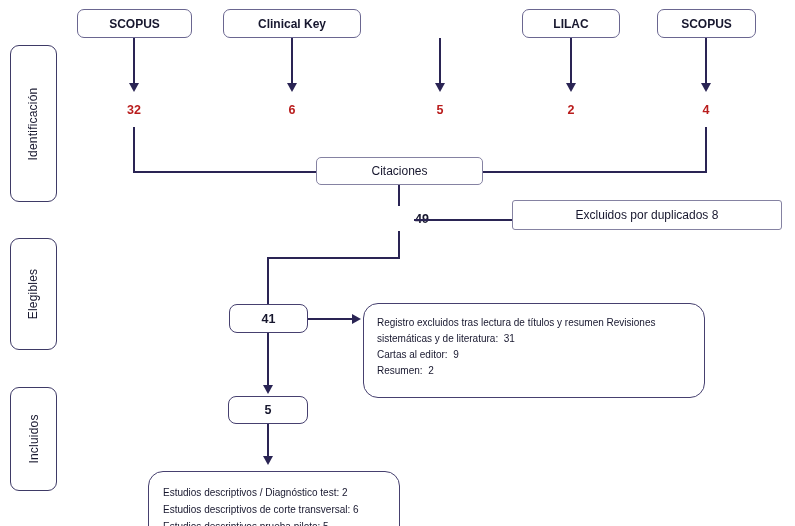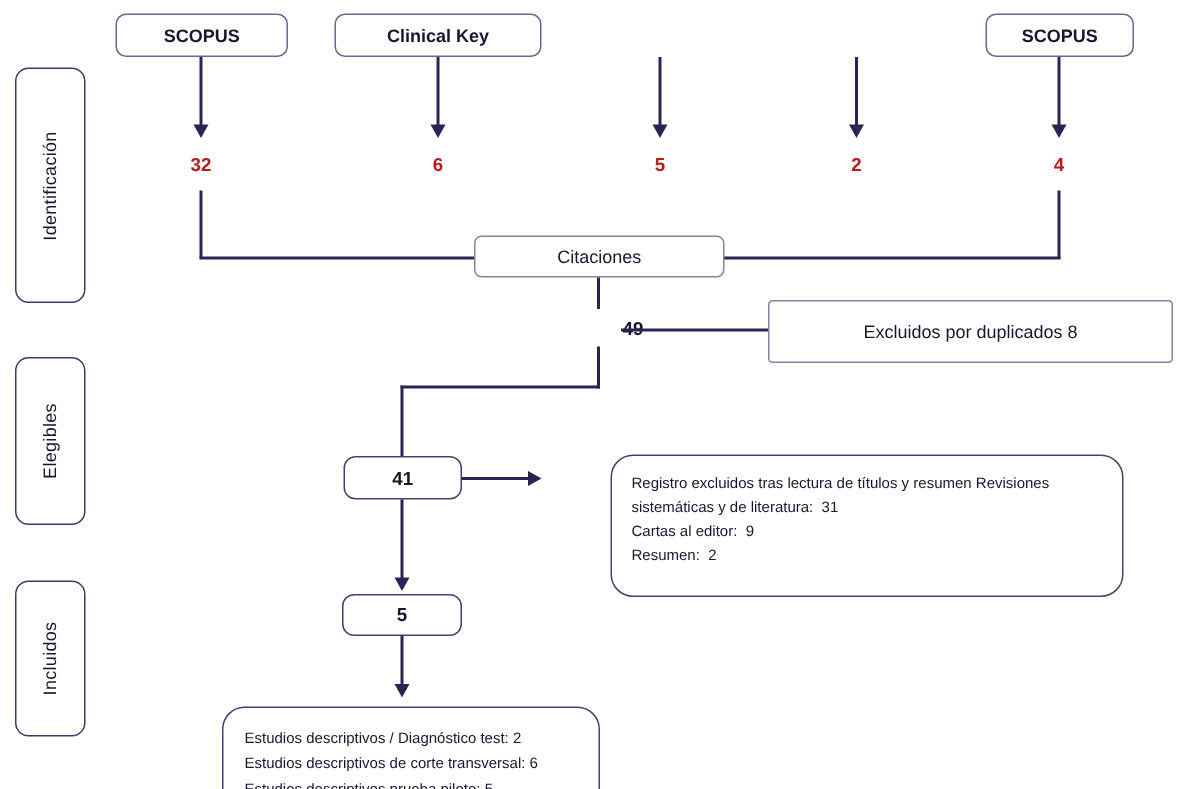--- a/index.html
+++ b/index.html
@@ -31,26 +31,26 @@
   .arrow-down{position:absolute;width:0;height:0;border-left:5px solid transparent;border-right:5px solid transparent;border-top:9px solid #2a2454;}
   .arrow-right{position:absolute;width:0;height:0;border-top:5px solid transparent;border-bottom:5px solid transparent;border-left:9px solid #2a2454;}
   .stemA{top:38px;height:46px;}
   .ahA{top:83px;}
   
   .cnt{position:absolute;top:103px;width:40px;text-align:center;font-weight:bold;font-size:12.5px;color:#b91c1c;}
   .c1{left:114px;}.c2{left:272px;}.c3{left:420px;}.c4{left:551px;}.c5{left:686px;}
   
   .citations{left:316px;top:157px;width:167px;height:28px;border:1.3px solid #8582a2;border-radius:5px;font-size:12px;}
   .total49{position:absolute;left:384px;top:212px;width:30px;text-align:center;font-weight:bold;font-size:12.5px;margin-left:23px;}
-  .excl-dup{left:512px;top:200px;width:270px;height:42px;border:1.3px solid #8582a2;border-radius:3px;font-size:12px;align-items:center;}
+  .excl-dup{left:512px;top:200px;width:270px;height:30px;border:1.3px solid #8582a2;border-radius:3px;font-size:12px;align-items:center;}
   .n41{left:229px;top:304px;width:79px;height:29px;border:1.5px solid #46406f;border-radius:8px;font-weight:bold;font-size:12.5px;}
   .n14{left:228px;top:396px;width:80px;height:28px;border:1.5px solid #46406f;border-radius:8px;font-weight:bold;font-size:12.5px;}
   .reasons{
     left:363px;top:303px;width:342px;height:95px;border:1.5px solid #46406f;border-radius:15px;
-    display:block;padding:11px 13px;font-size:10px;line-height:1.6;text-align:left;margin-left:44px;
+    display:block;padding:11px 13px;font-size:10px;line-height:1.6;text-align:left;
   }
   .types{
     left:148px;top:471px;width:252px;height:78px;border:1.5px solid #46406f;border-radius:15px;
     display:block;padding:12px 14px;font-size:10px;line-height:1.7;text-align:left;
   }
   .reasons div,.types div{white-space:pre-wrap;}
 </style>
 </head>
 <body>
 
@@ -64,20 +64,23 @@
   </div>
   <div class="box stage stage3">
     <span>Incluidos</span>
   </div>
 
   <div class="box db db1">
       <span>SCOPUS</span>
     </div>
   <div class="box db db2">
       <span>Clinical Key</span>
+    </div>
+  <div class="box db db4">
+      <span>LILAC</span>
     </div>
   <div class="box db db5">
       <span>SCOPUS</span>
     </div>
 
   <div class="vline stemA" style="left:133px"></div>
   <div class="arrow-down ahA" style="left:129px"></div>
   <div class="vline stemA" style="left:291px"></div>
   <div class="arrow-down ahA" style="left:287px"></div>
   <div class="vline stemA" style="left:439px"></div>

